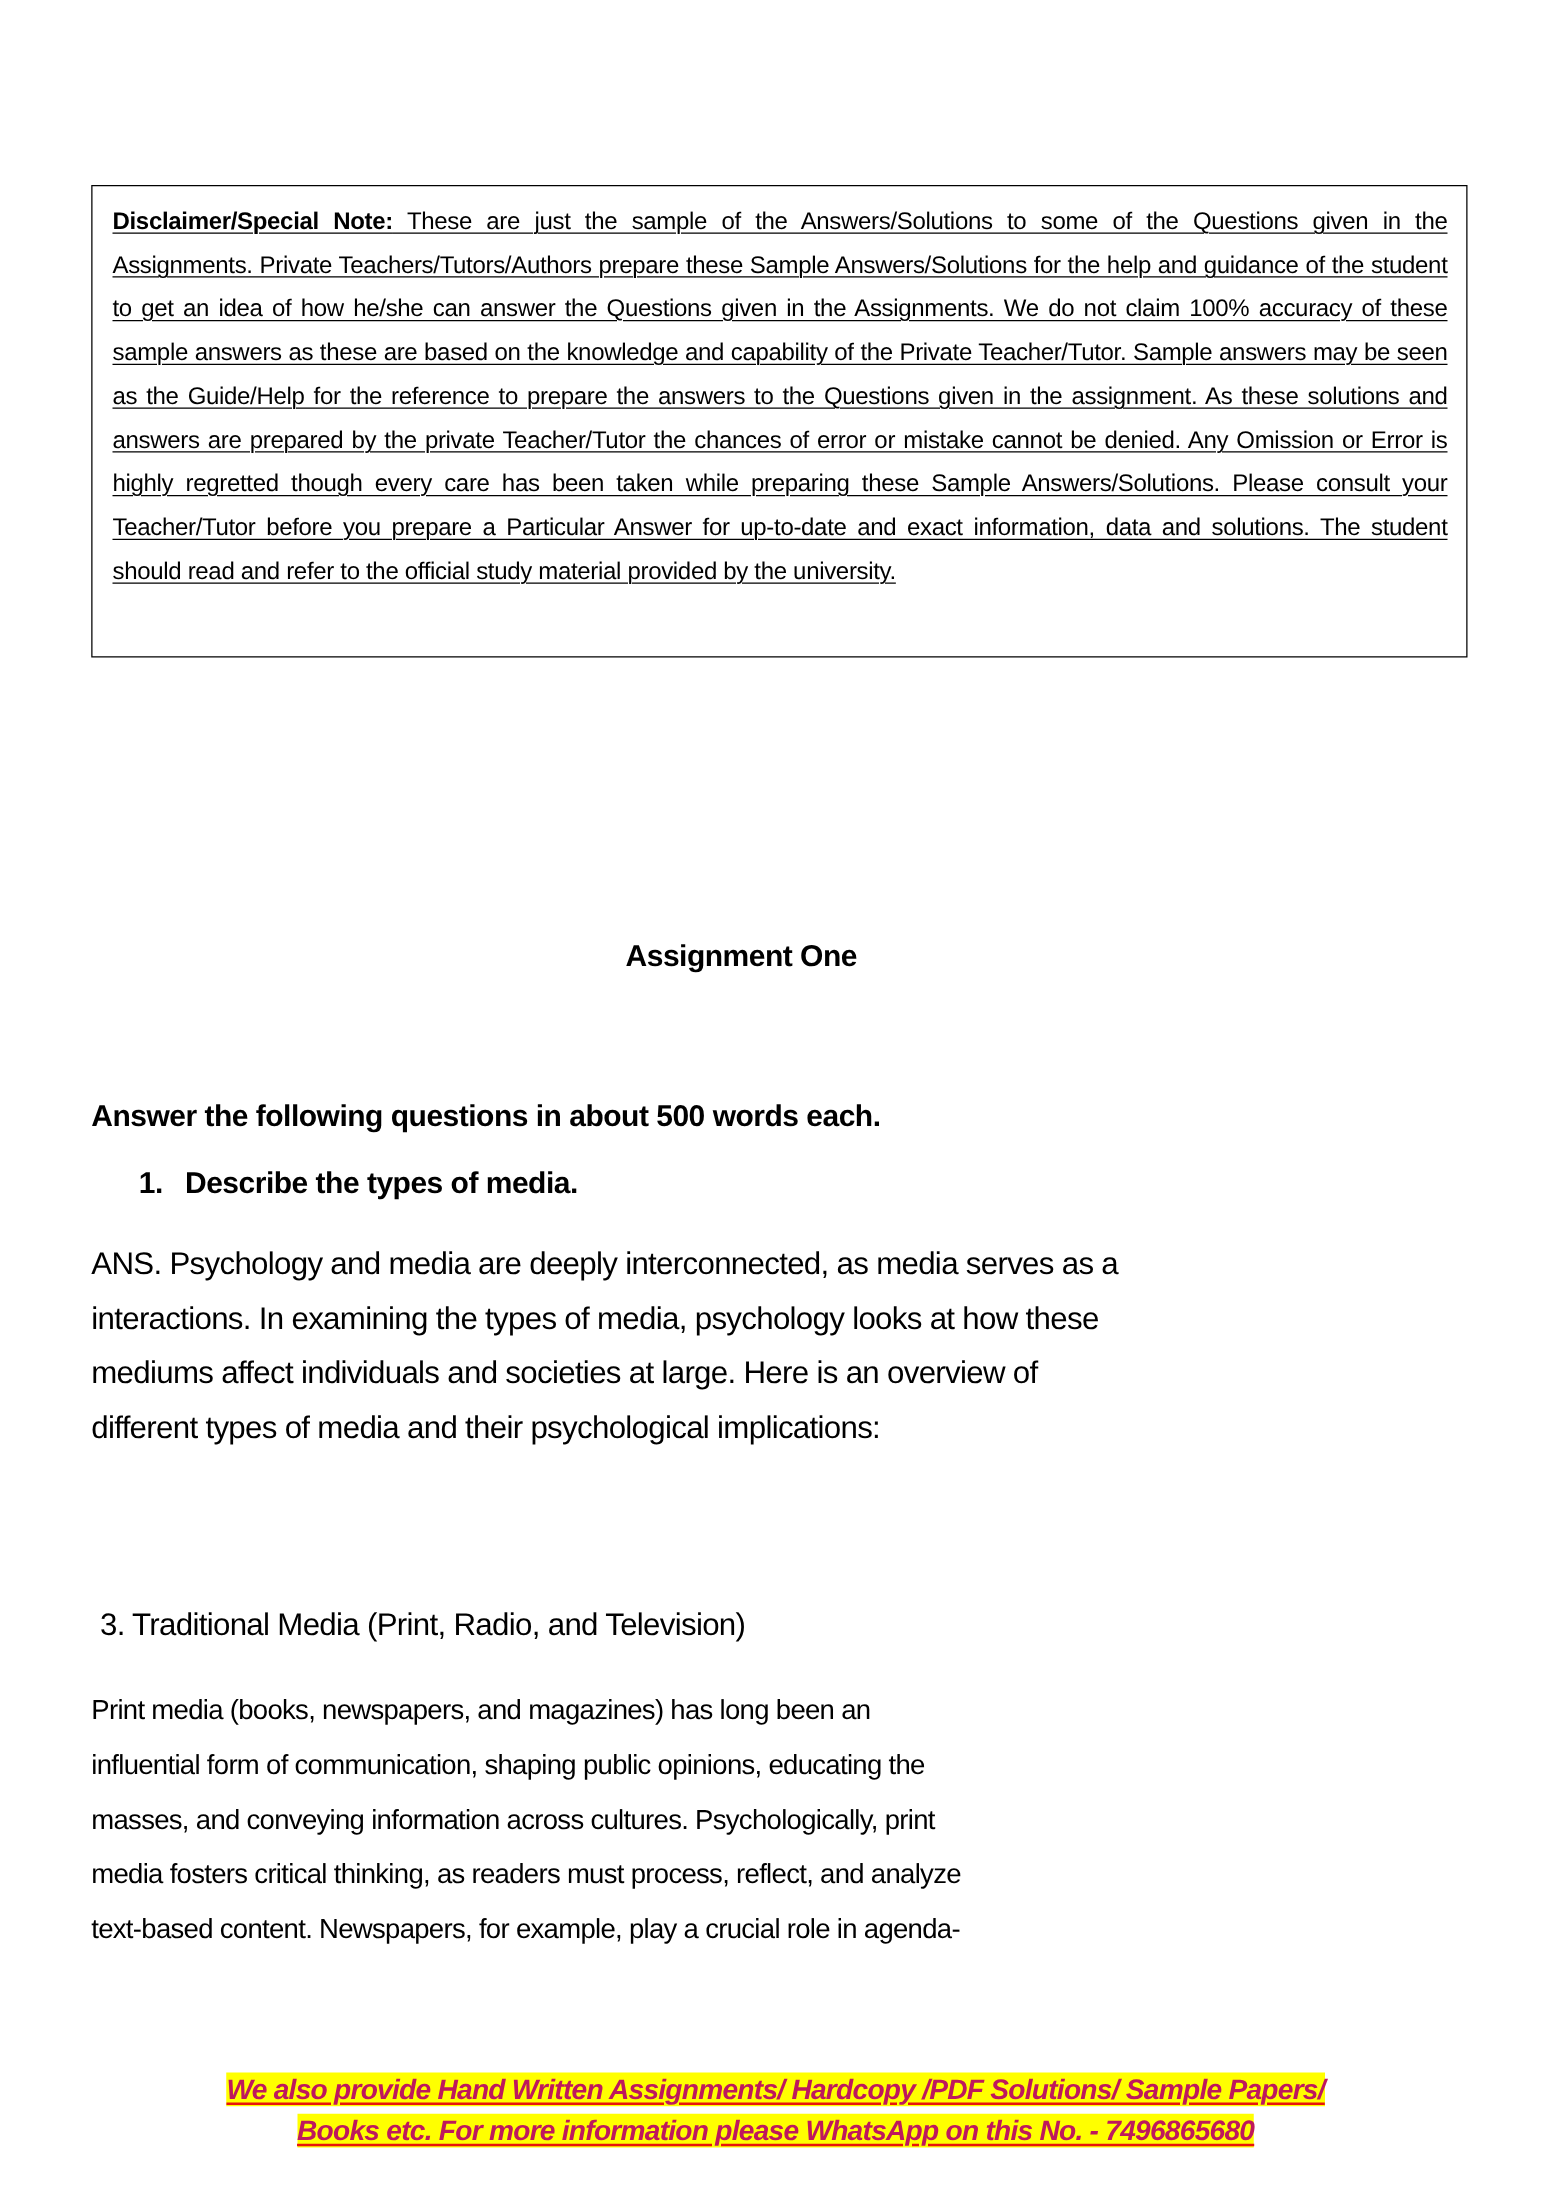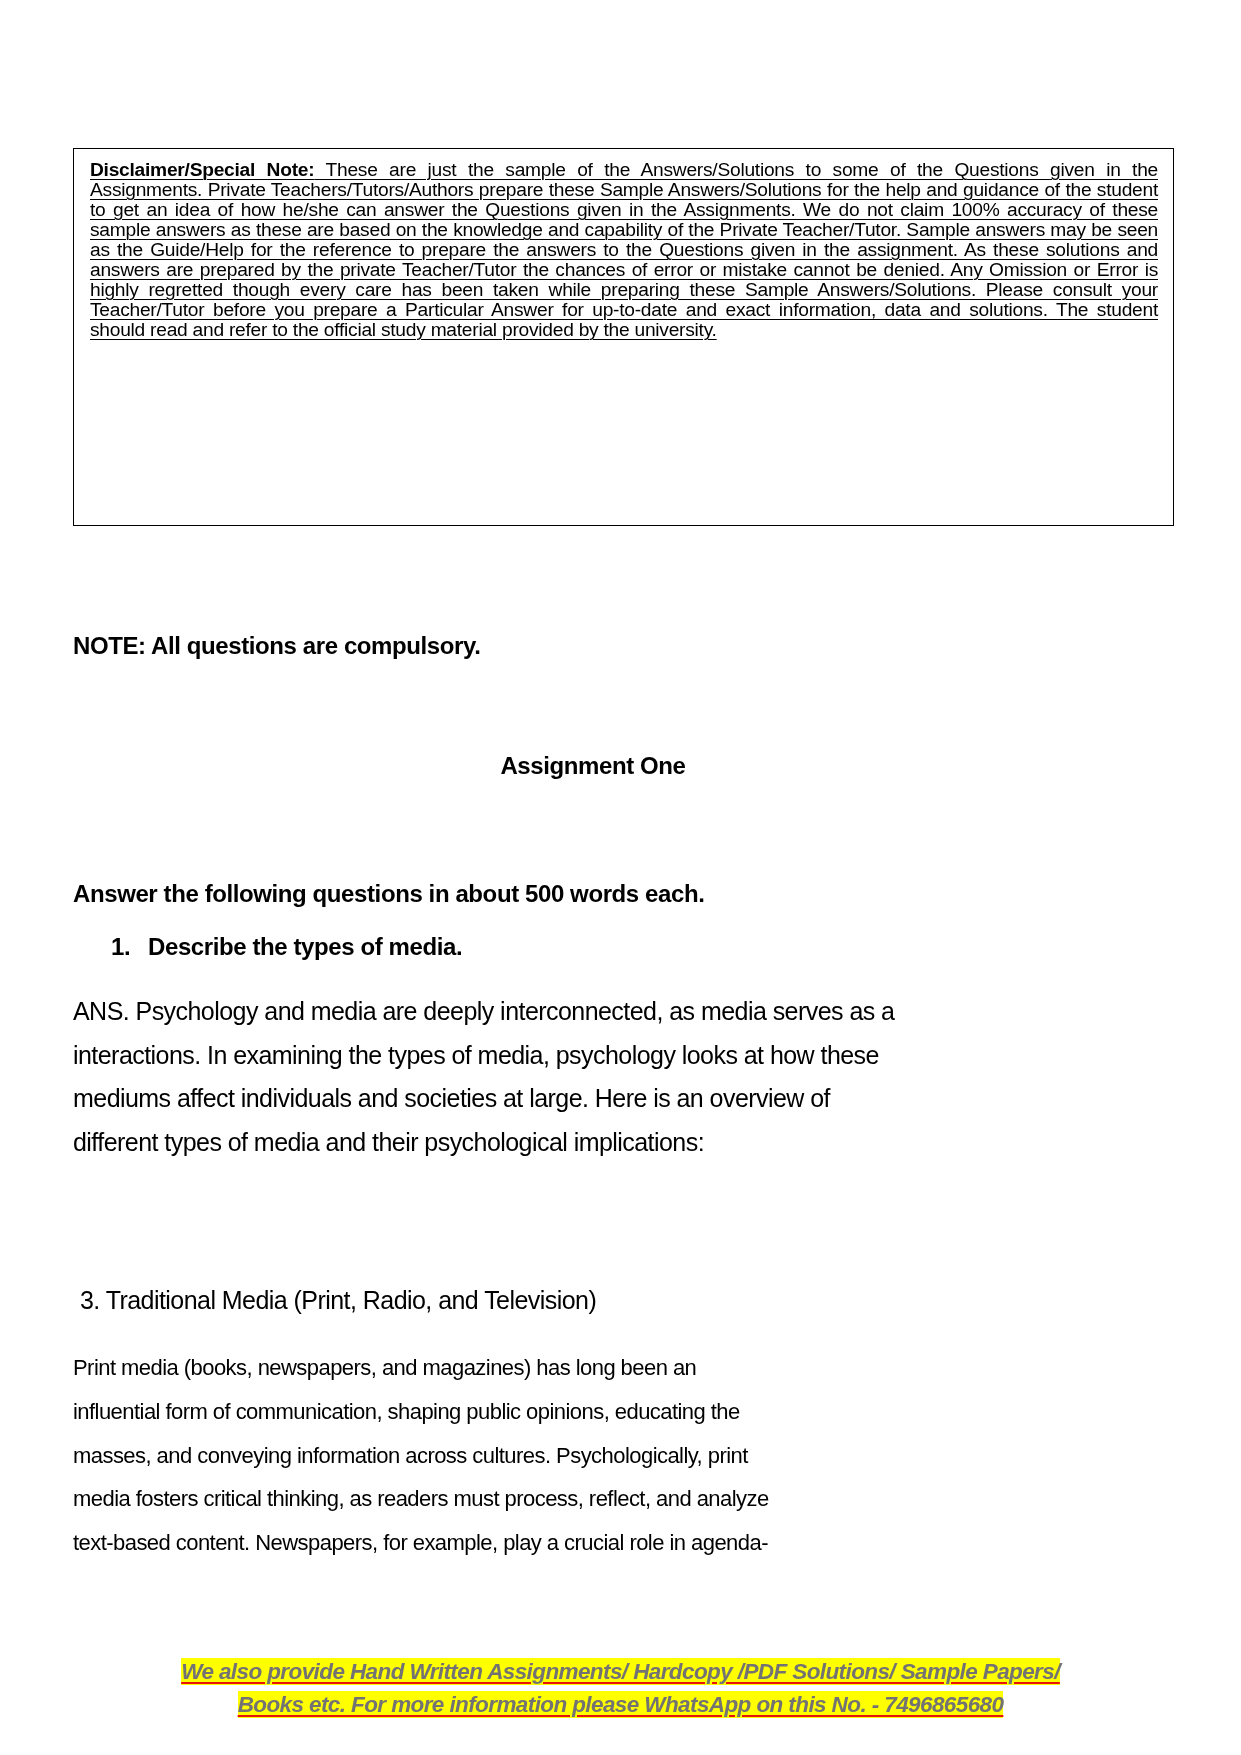--- a/index.html
+++ b/index.html
@@ -27,21 +27,21 @@
       left: 73px;
       top: 148px;
       width: 1101px;
       height: 378px;
       border: 1.5px solid #000;
       box-sizing: border-box;
       padding: 11px 15px 0 16px;
     }
     .disclaimer-text {
       font-size: 19.2px;
-      line-height: 20px;
+      line-height: 35px;
       text-align: justify;
       text-align-last: left;
       text-decoration: underline;
       text-underline-offset: 3px;
       text-decoration-thickness: 1.3px;
       letter-spacing: -0.25px;
       word-spacing: 0px;
       margin: 0;
     }
     .disclaimer-label {
@@ -123,21 +123,21 @@
     .promo {
       position: absolute;
       left: 0;
       width: 1241px;
       top: 1655px;
       text-align: center;
       font-size: 22.5px;
       line-height: 33px;
       font-weight: bold;
       font-style: italic;
-      color: #737373;
+      color: #be185d;
       letter-spacing: -0.6px;
       margin: 0;
     }
     .promo .hl {
       background: #ffff00;
       text-decoration: underline;
       text-decoration-color: #e8140c;
       text-underline-offset: 3px;
       text-decoration-thickness: 2px;
       padding: 1px 0;
@@ -146,21 +146,20 @@
   </style>
 </head>
 <body>
 
 <div class="page">
 
   <div class="disclaimer-box">
     <p class="disclaimer-text"><span class="disclaimer-label">Disclaimer/Special Note:</span><span> These are just the sample of the Answers/Solutions to some of the Questions given in the Assignments. Private Teachers/Tutors/Authors prepare these Sample Answers/Solutions for the help and guidance of the student to get an idea of how he/she can answer the Questions given in the Assignments. We do not claim 100% accuracy of these sample answers as these are based on the knowledge and capability of the Private Teacher/Tutor. Sample answers may be seen as the Guide/Help for the reference to prepare the answers to the Questions given in the assignment. As these solutions and answers are prepared by the private Teacher/Tutor the chances of error or mistake cannot be denied. Any Omission or Error is highly regretted though every care has been taken while preparing these Sample Answers/Solutions. Please consult your Teacher/Tutor before you prepare a Particular Answer for up-to-date and exact information, data and solutions. The student should read and refer to the official study material provided by the university.</span></p>
   </div>
 
-  <p class="note">NOTE: All questions are compulsory.</p>
 
   <p class="assignment-title">Assignment One</p>
 
   <p class="instruction">Answer the following questions in about 500 words each.</p>
 
   <p class="question"><span class="q-num">1.</span><span>Describe the types of media.</span></p>
 
   <p class="answer-para">
     <span class="line">ANS. Psychology and media are deeply interconnected, as media serves as a</span>
     <span class="line">interactions. In examining the types of media, psychology looks at how these</span>

